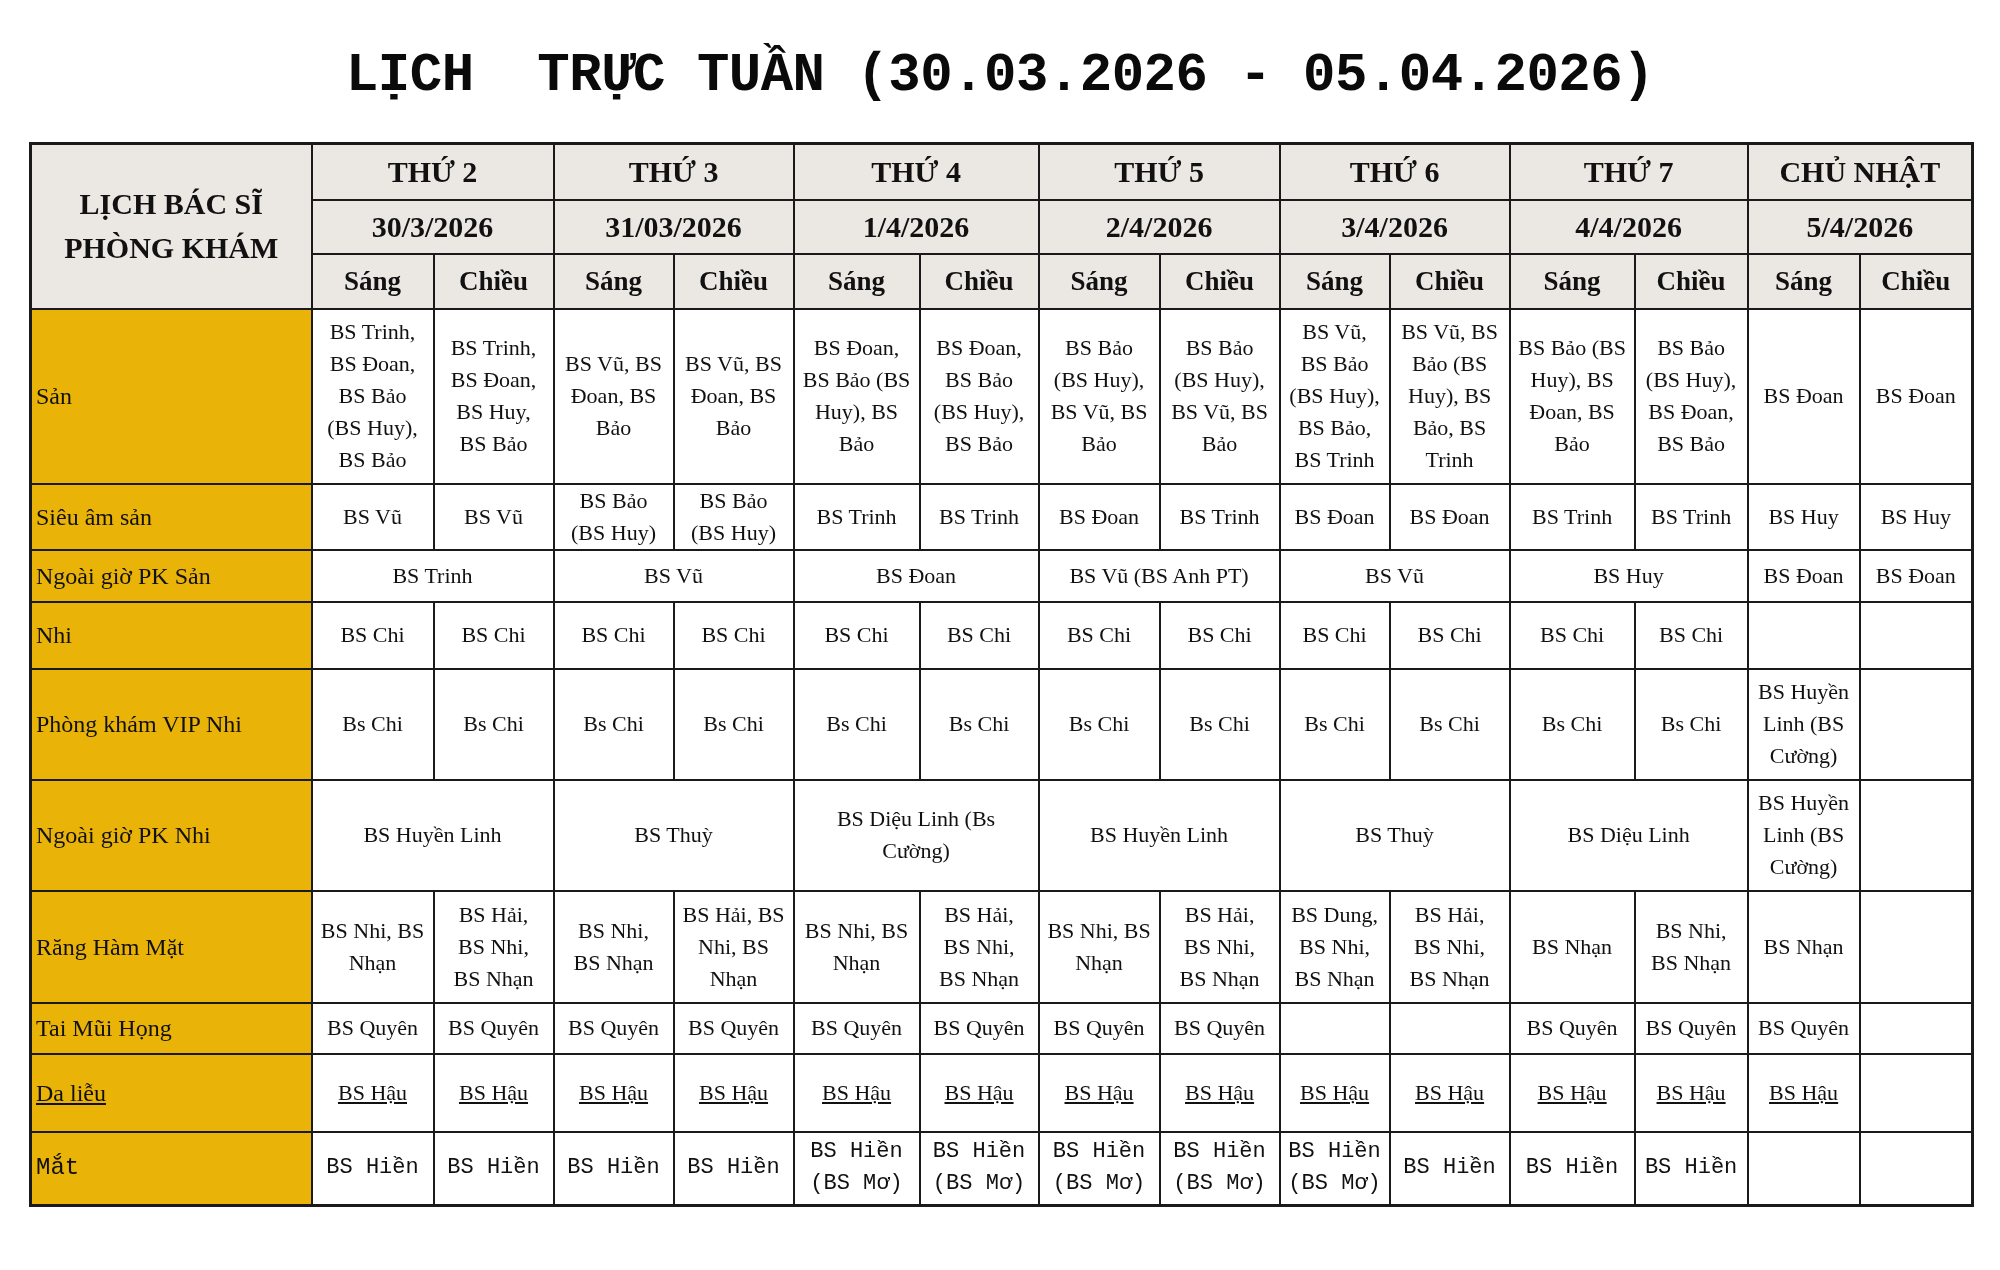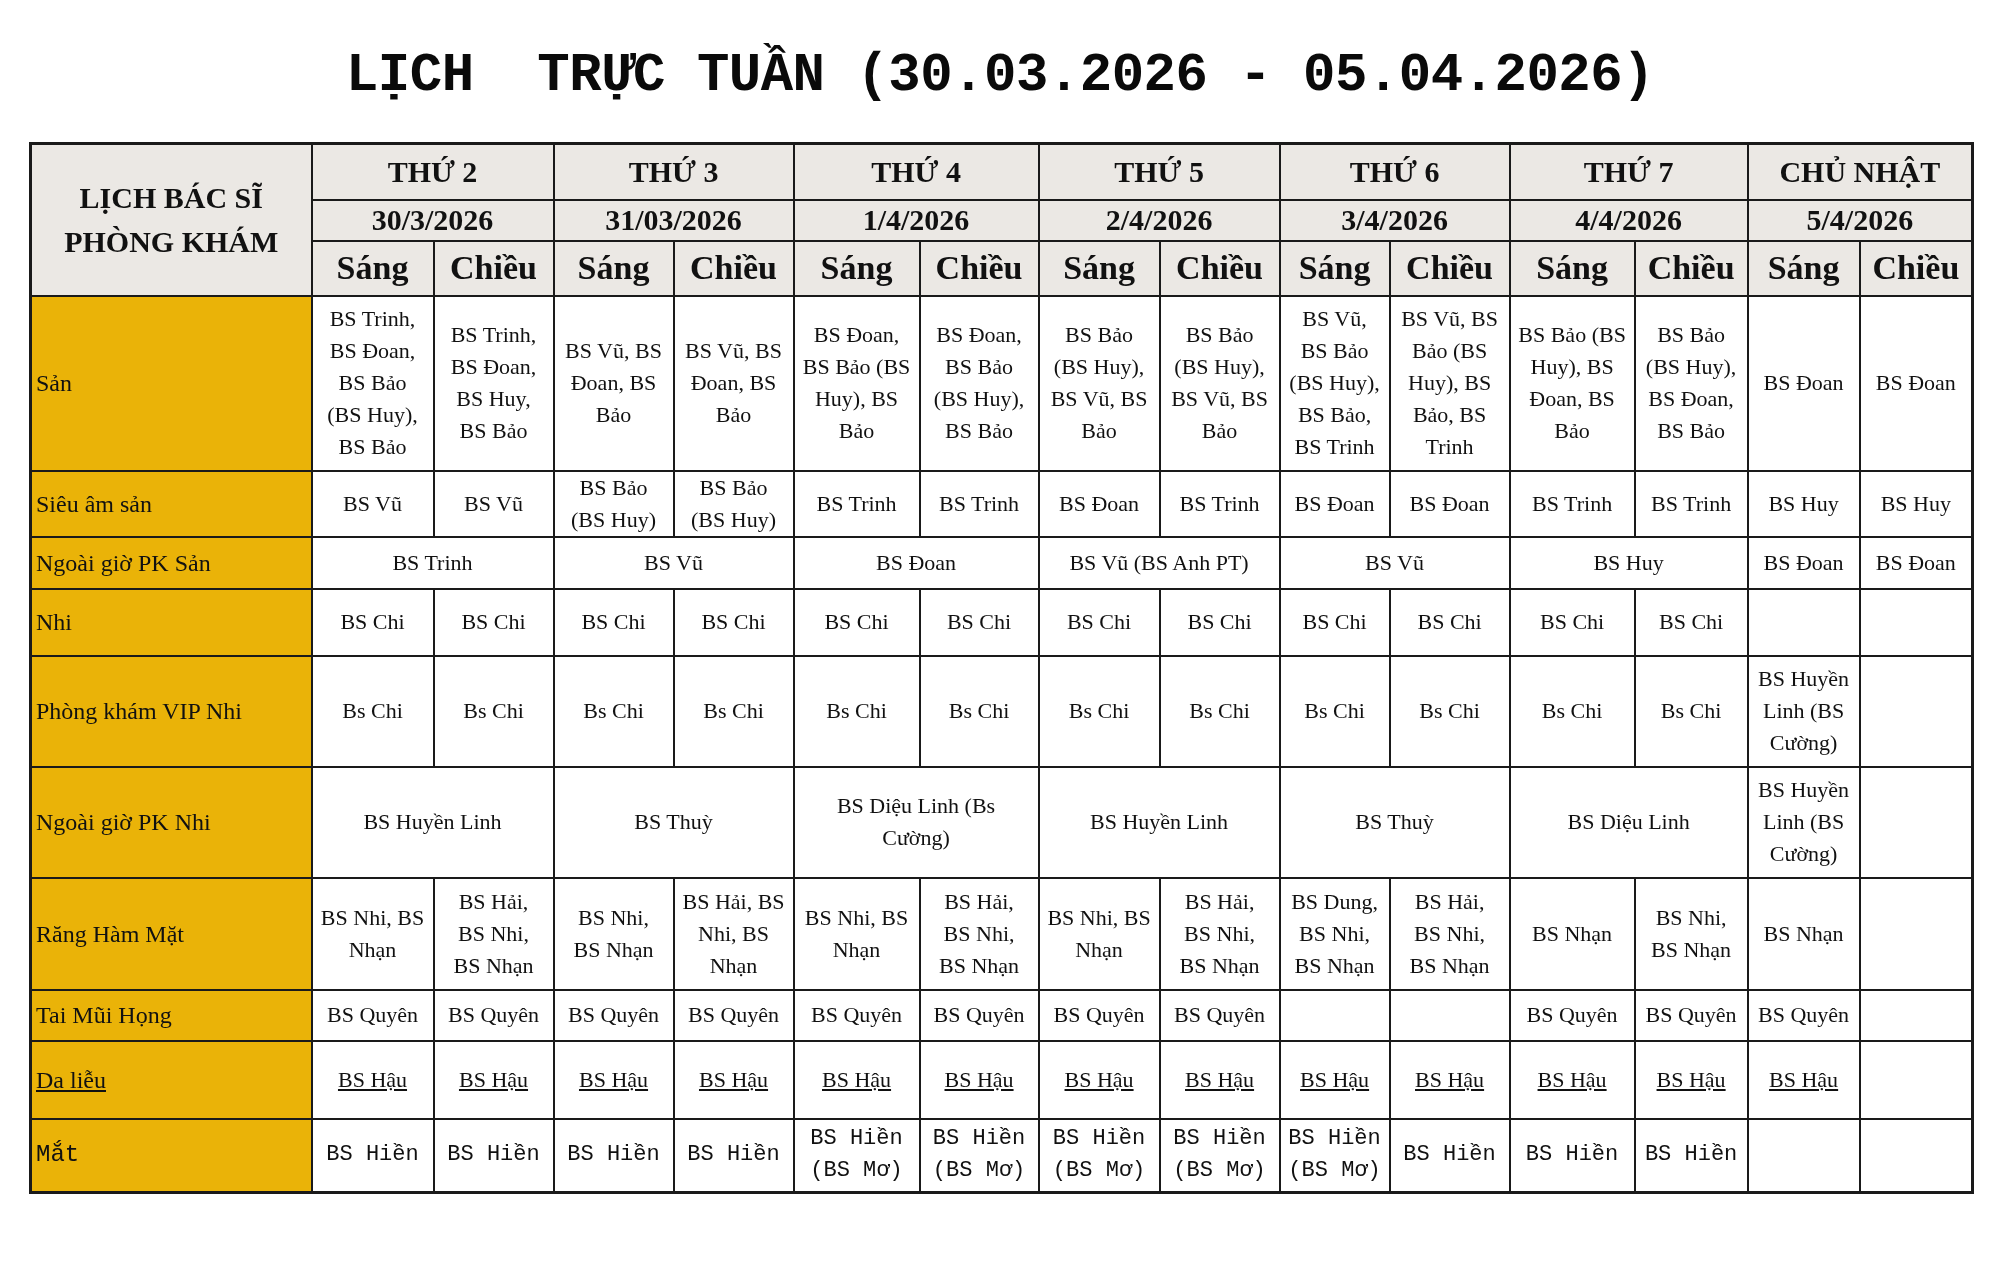--- a/index.html
+++ b/index.html
@@ -51,21 +51,21 @@
     table.schedule th {
       background: #ebe8e4;
       font-weight: bold;
       font-size: 30px;
     }
     table.schedule th.corner {
       font-size: 30px;
       line-height: 44px;
     }
     table.schedule th.session {
-      font-size: 34px;
+      font-size: 27px;
     }
     td.rowlabel {
       background: #eab308;
       text-align: left !important;
       font-weight: bold;
       font-size: 24px !important;
       padding-left: 4px !important;
     }
     td.cell { background: #ffffff; }
     .cell-text { white-space: pre-line; display: block; }
@@ -100,21 +100,21 @@
 PHÒNG KHÁM</span>
         </th>
       <th colspan="2">THỨ 2</th>
       <th colspan="2">THỨ 3</th>
       <th colspan="2">THỨ 4</th>
       <th colspan="2">THỨ 5</th>
       <th colspan="2">THỨ 6</th>
       <th colspan="2">THỨ 7</th>
       <th colspan="2">CHỦ NHẬT</th>
     </tr>
-    <tr style="height:41px">
+    <tr style="height:54px">
       <th colspan="2">30/3/2026</th>
       <th colspan="2">31/03/2026</th>
       <th colspan="2">1/4/2026</th>
       <th colspan="2">2/4/2026</th>
       <th colspan="2">3/4/2026</th>
       <th colspan="2">4/4/2026</th>
       <th colspan="2">5/4/2026</th>
     </tr>
     <tr style="height:55px">
       <th class="session">Sáng</th>

